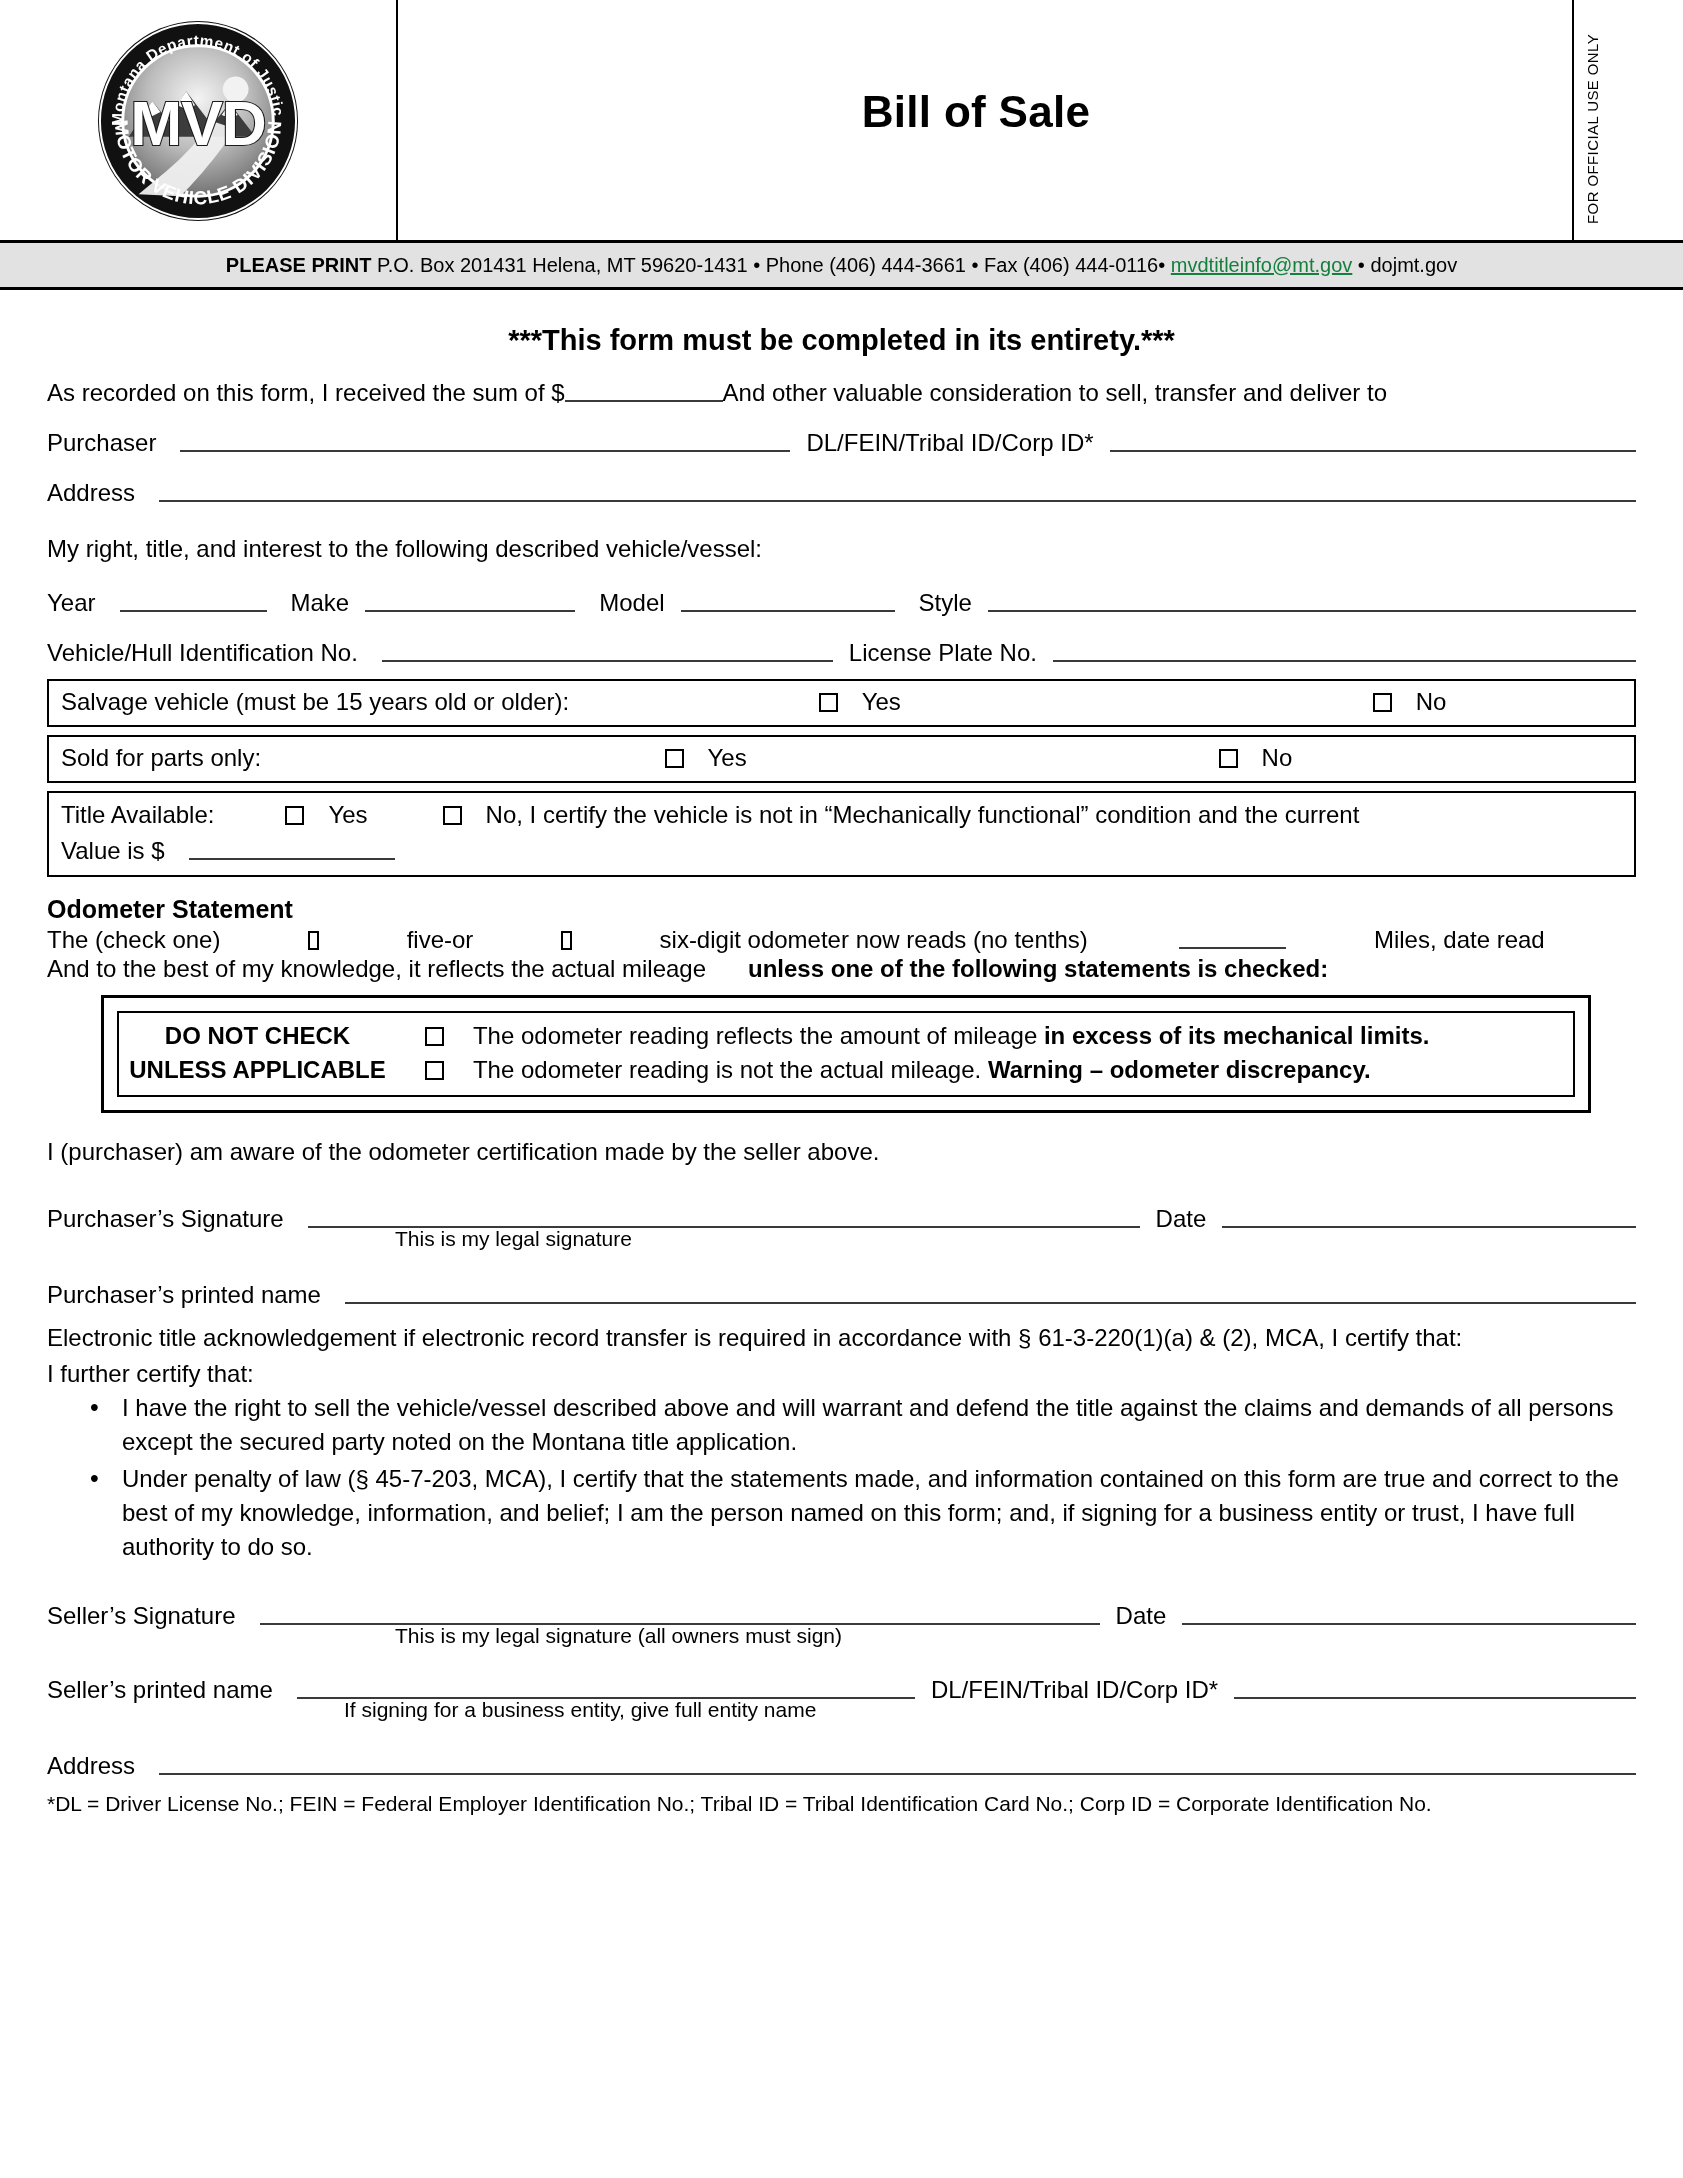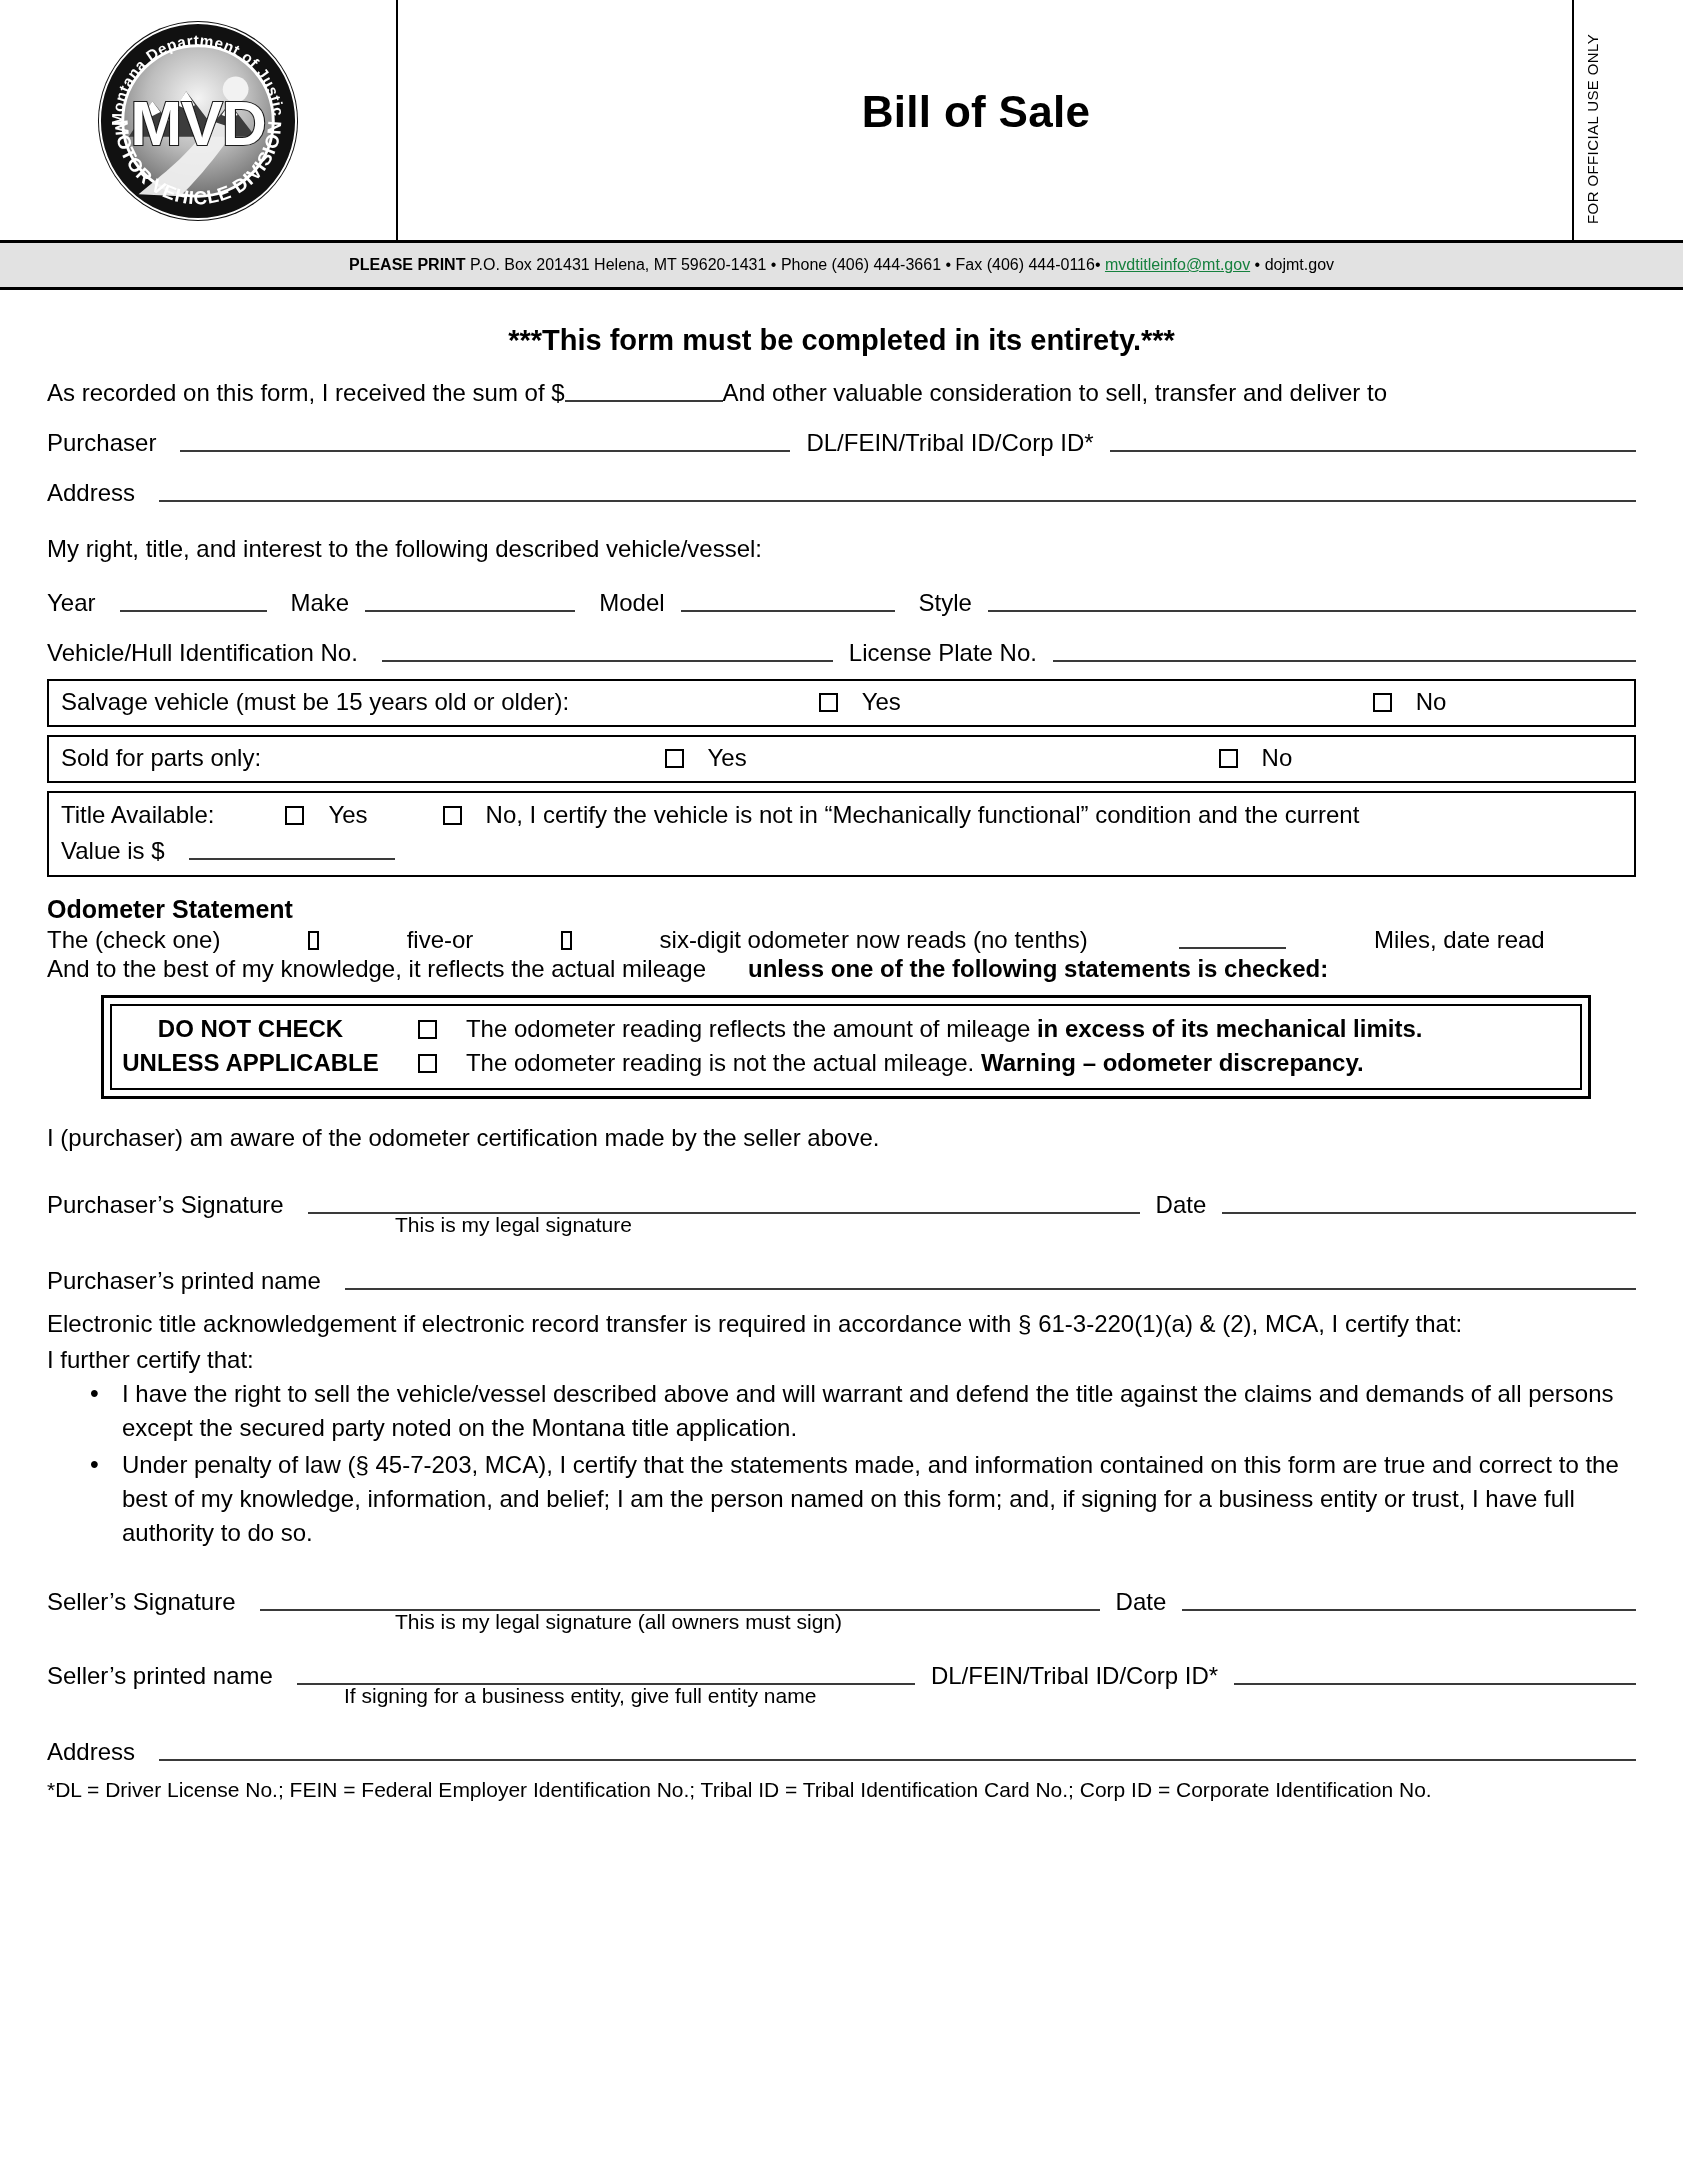--- a/index.html
+++ b/index.html
@@ -83,21 +83,21 @@
 
   
   .addr-bar {
     border-top: 3px solid #000;
     border-bottom: 3px solid #000;
     background: #e2e2e2;
     height: 50px;
     display: flex;
     align-items: center;
     justify-content: center;
-    font-size: 16px;
+    font-size: 20px;
     white-space: nowrap;
   }
   .addr-bar b { font-weight: bold; }
   .addr-bar .email {
     color: #15803d;
     text-decoration: underline;
   }
 
   
   .body {
@@ -163,21 +163,21 @@
     font-size: 25px;
     margin-top: 18px;
     margin-bottom: 2px;
   }
   .odo-line { display: flex; align-items: center; white-space: nowrap; margin-bottom: 1px; gap: 42px; }
 
   .dnc-outer {
     border: 3px solid #000;
     margin: 12px 0 0 54px;
     margin-right: 45px;
-    padding: 6px;
+    padding: 13px;
   }
   .dnc-inner {
     border: 2px solid #000;
     padding: 6px 10px 8px 10px;
   }
   .dnc-grid { display: flex; align-items: stretch; }
   .dnc-left {
     width: 257px;
     font-weight: bold;
     font-size: 24px;

